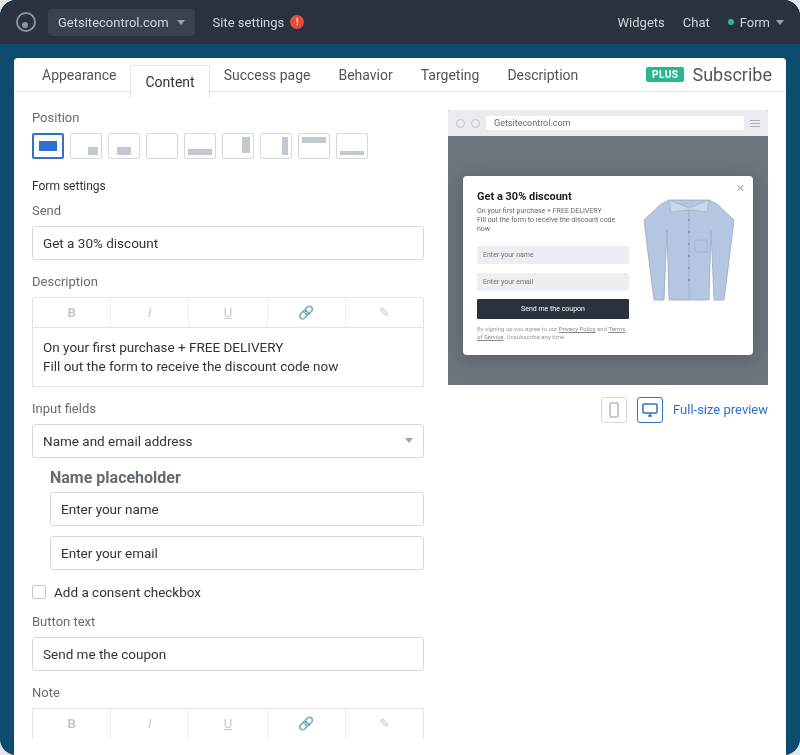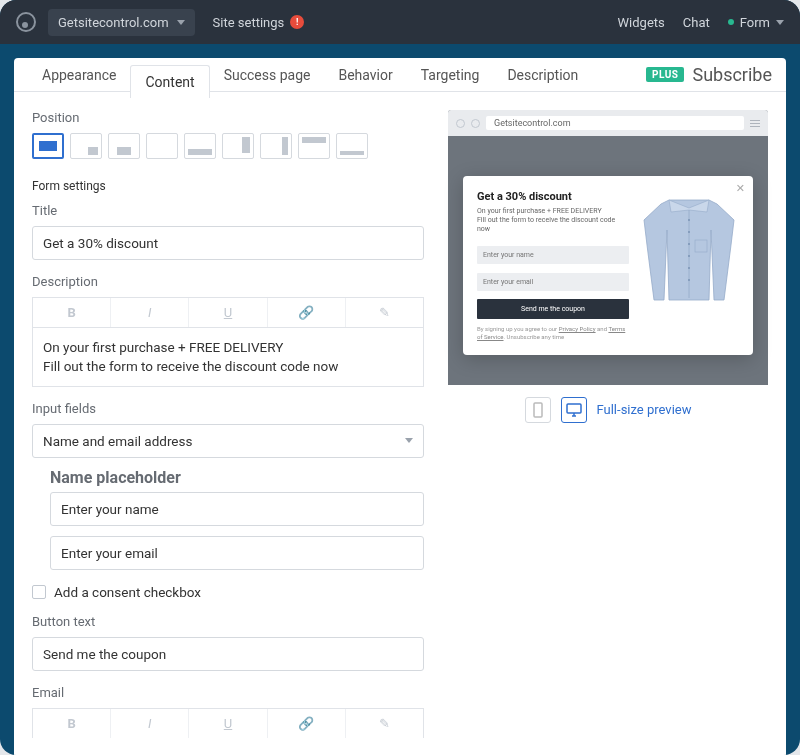--- a/index.html
+++ b/index.html
@@ -66,21 +66,21 @@
 .popup-close { position: absolute; top: 6px; right: 8px; color: #aaa; font-size: 11px; cursor: pointer; }
 .popup-left { flex: 1; }
 .popup-title { font-size: 11px; font-weight: 700; color: #222; margin-bottom: 4px; }
 .popup-desc { font-size: 7px; color: #666; line-height: 1.3; margin-bottom: 8px; }
 .popup-input { background: #eceef1; border: none; padding: 5px 6px; font-size: 7px; color: #888; margin-bottom: 5px; width: 100%; border-radius: 1px; }
 .popup-btn { background: #2a323d; color: #fff; font-size: 7px; padding: 6px; text-align: center; border-radius: 1px; margin-top: 3px; margin-bottom: 6px; }
 .popup-note { font-size: 6px; color: #999; line-height: 1.3; }
 .popup-note u { color: #888; }
 .shirt { width: 100px; height: 120px; position: relative; }
 .shirt svg { width: 100%; height: 100%; }
-.preview-controls { display: flex; align-items: center; justify-content: center; gap: 10px; margin-top: 12px; }
+.preview-controls { display: flex; align-items: center; justify-content: flex-end; gap: 10px; margin-top: 12px; }
 .dev-btn { width: 26px; height: 26px; border: 1.5px solid #d5d9de; border-radius: 3px; display: flex; align-items: center; justify-content: center; cursor: pointer; background: #fff; }
 .dev-btn.active { border-color: #2f6fcf; }
 .dev-btn svg { stroke: #bbb; }
 .dev-btn.active svg { stroke: #2f6fcf; }
 .full-link { color: #2f6fcf; font-size: 13px; cursor: pointer; }
 </style>
 </head>
 <body>
 <div class="app">
 
@@ -146,21 +146,21 @@
             <div class="fill" style="left:3px;top:3px;right:3px;height:6px;"></div>
           </div>
       <div class="thumb">
             <div class="fill" style="left:3px;bottom:3px;right:3px;height:4px;"></div>
           </div>
     </div>
 
     <div class="section-title">Form settings</div>
 
     <div class="field-group">
-      <div class="section-label">Title</div>
+      <div class="section-label">Send</div>
       <input class="input" value="Get a 30% discount" style="">
     </div>
 
     <div class="field-group">
       <div class="section-label">Description</div>
       <div class="rte-toolbar">
         <div class="rte-btn"><b>B</b></div>
         <div class="rte-btn"><i>I</i></div>
         <div class="rte-btn"><u>U</u></div>
         <div class="rte-btn">🔗</div>
@@ -191,21 +191,21 @@
       <span class="chk"></span>
       <span>Add a consent checkbox</span>
     </div>
 
     <div class="field-group">
       <div class="section-label">Button text</div>
       <input class="input" value="Send me the coupon" style="">
     </div>
 
     <div class="field-group">
-      <div class="section-label">Email</div>
+      <div class="section-label">Note</div>
       <div class="rte-toolbar">
         <div class="rte-btn"><b>B</b></div>
         <div class="rte-btn"><i>I</i></div>
         <div class="rte-btn"><u>U</u></div>
         <div class="rte-btn">🔗</div>
         <div class="rte-btn">✎</div>
       </div>
 
     </div>
 

